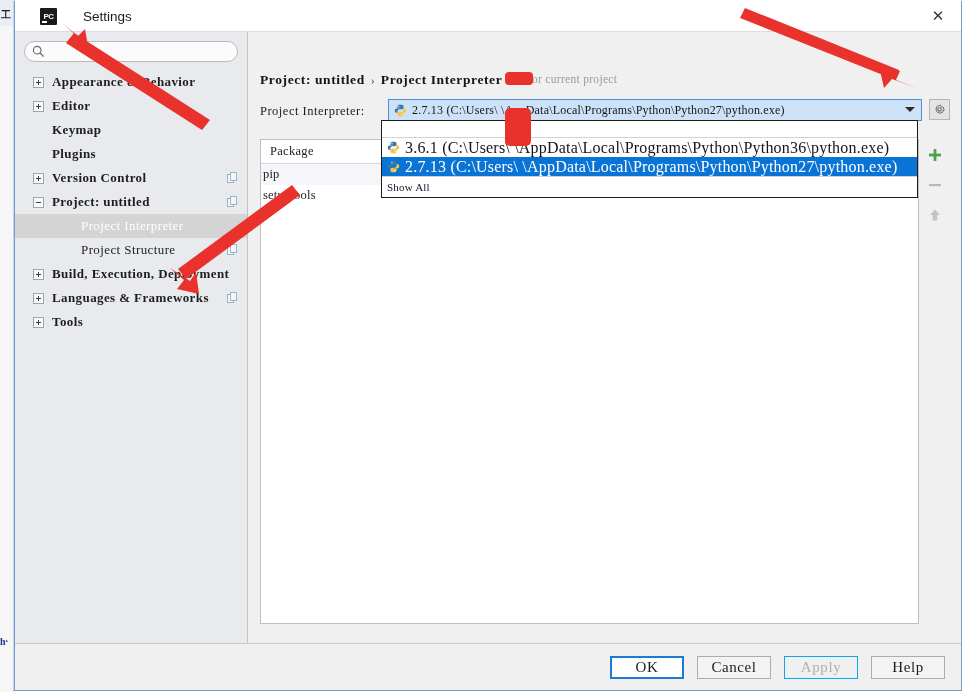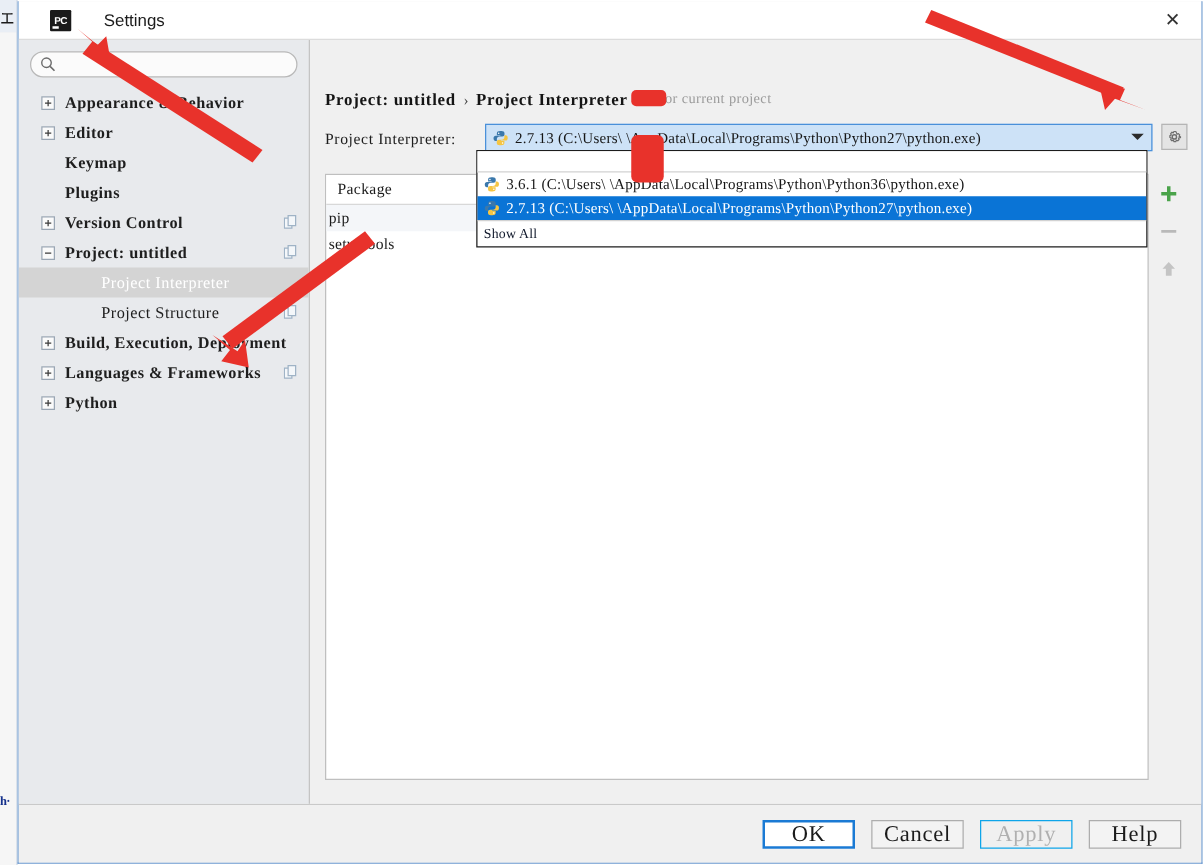--- a/index.html
+++ b/index.html
@@ -248,21 +248,21 @@
     background: #ffffff;
     border: 1px solid #1c1c1c;
     z-index: 40;
   }
   #dropdown-pad { height: 17px; background: #fff; border-bottom: 1px solid #d2d2d2; }
   .dd-item {
     height: 19px;
     display: flex; align-items: center;
     padding-left: 5px;
     font-family: "Liberation Serif", serif;
-    font-size: 12px;
+    font-size: 16px;
     color: #161616;
     white-space: nowrap;
     letter-spacing: 0.2px;
     cursor: default;
     text-align: right;
   }
   .dd-item .py-icon { margin-right: 5px; }
   .dd-item.selected { background: #0a74d6; color: #ffffff; }
   #dd-divider { height: 1px; background: #d2d2d2; }
   #dd-showall {
@@ -322,21 +322,21 @@
     border-top: 1px solid #c9c9c9;
     display: flex; align-items: center; justify-content: flex-end;
     padding-right: 16px;
     gap: 13px;
   }
   .dlg-btn {
     width: 74px; height: 23px;
     background: #f3f3f3;
     border: 1px solid #adadad;
     font-family: "Liberation Serif", serif;
-    font-size: 18px; color: #1b1b1b;
+    font-size: 15px; color: #1b1b1b;
     letter-spacing: 0.6px;
     display: flex; align-items: center; justify-content: center;
     cursor: pointer;
   }
   .dlg-btn.primary {
     border: 2px solid #1a7ad4;
     background: #ffffff;
   }
   .dlg-btn.disabled {
     color: #b0b0b0;
@@ -437,21 +437,21 @@
           <div class="tree-row">
             <span class="tree-toggle plus"></span>
             <span class="tree-label">Languages &amp; Frameworks</span>
             <svg class="copy-icon" viewBox="0 0 11 12">
               <rect x="0.5" y="2.5" width="6" height="8" fill="#f4f7fa" stroke="#9fb3c6"></rect>
               <rect x="3.5" y="0.5" width="6" height="8" fill="#f4f7fa" stroke="#9fb3c6"></rect>
             </svg>
           </div>
           <div class="tree-row">
             <span class="tree-toggle plus"></span>
-            <span class="tree-label">Python</span>
+            <span class="tree-label">Tools</span>
           </div>
         </div>
     </div>
 
     <div id="content">
 
       <div id="breadcrumb">
         <span class="crumb">Project: untitled</span>
         <span class="crumb-sep">›</span>
         <span class="crumb">Project Interpreter</span>

